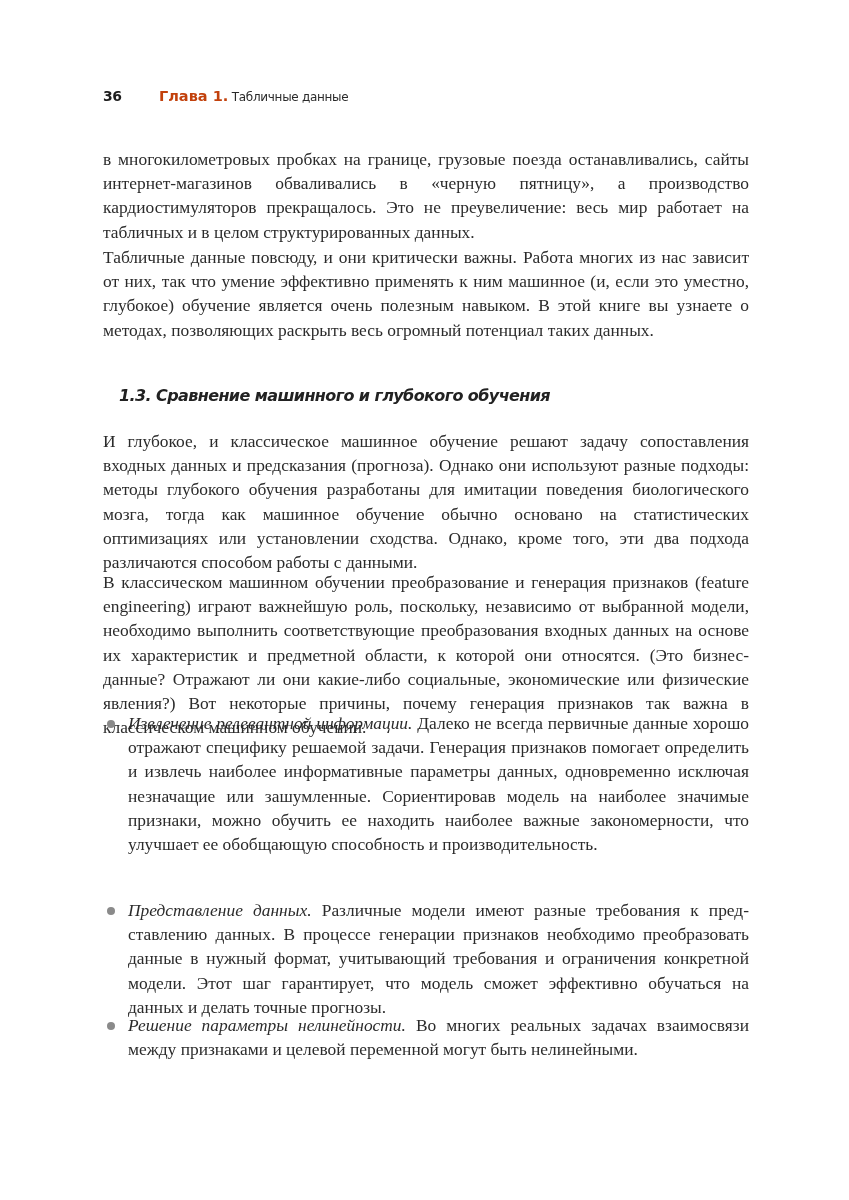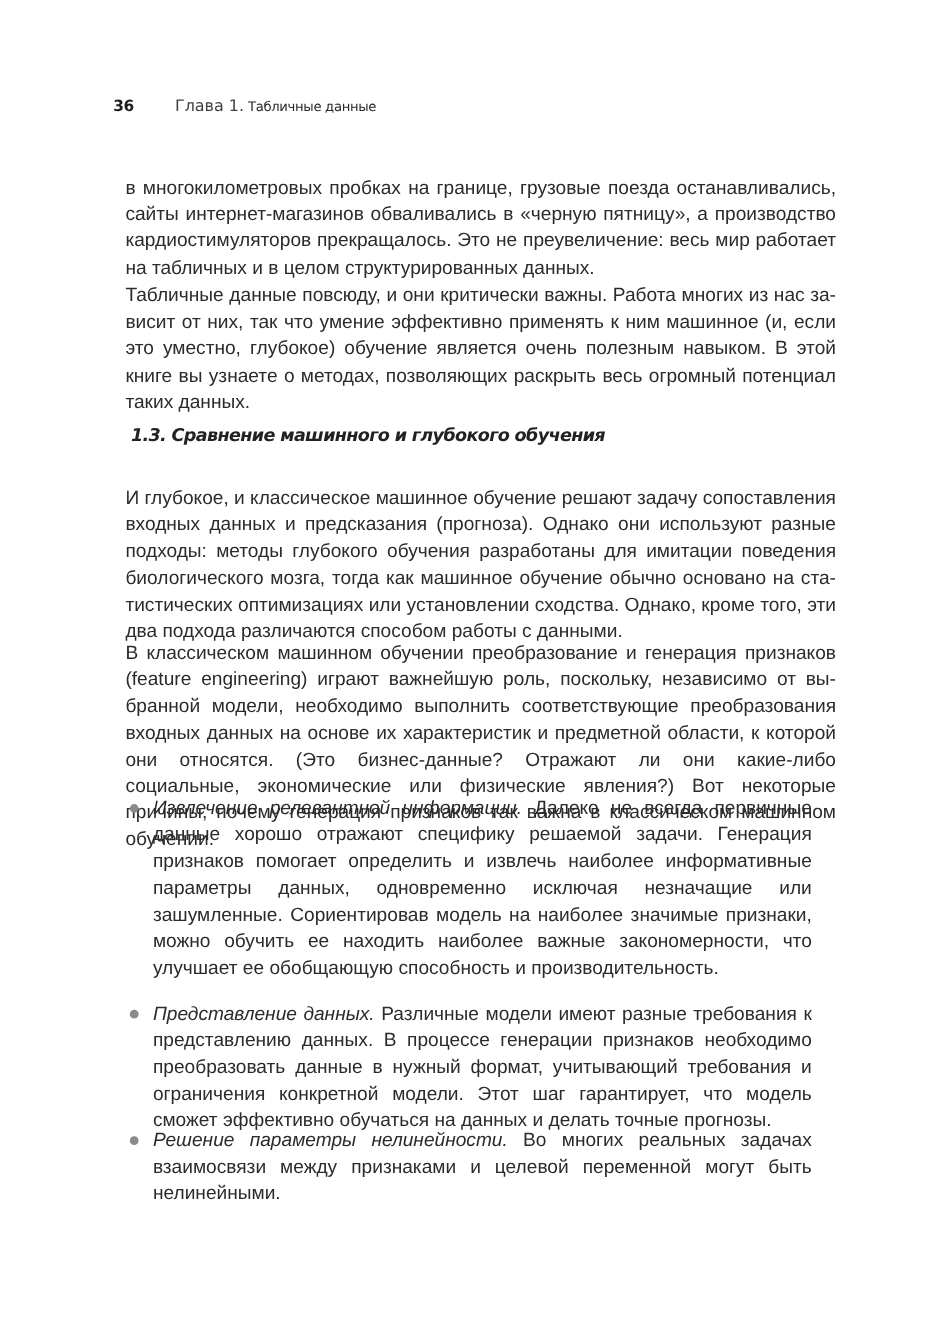--- a/index.html
+++ b/index.html
@@ -31,35 +31,35 @@
     .page-number {
       font-weight: bold;
       font-size: 14px;
       color: #1e1e1e;
       display: inline-block;
       width: 56px;
       letter-spacing: -0.5px;
     }
     .chapter-label {
       font-size: 14.5px;
-      font-weight: normal;
-      color: #404040;
+      font-weight: bold;
+      color: #c2410c;
     }
     .chapter-title {
       font-size: 12px;
       color: #2a2a2a;
       letter-spacing: -0.3px;
     }
     .body-text {
-      font-family: Liberation Sans, sans-serif;
+      font-family: Liberation Serif, serif;
       font-size: 17.4px;
       line-height: 24.2px;
       text-align: justify;
       hyphens: manual;
-      margin: 11px;
+      margin: 0;
       color: #2b2b2b;
     }
     .p1 { position: absolute; top: 147px; left: 0; width: 646px; }
     .p2 { position: absolute; top: 245px; left: 0; width: 646px; }
     .section-title {
       position: absolute;
       top: 386px;
       left: 16px;
       margin: 0;
       font-family: "DejaVu Sans", sans-serif;

